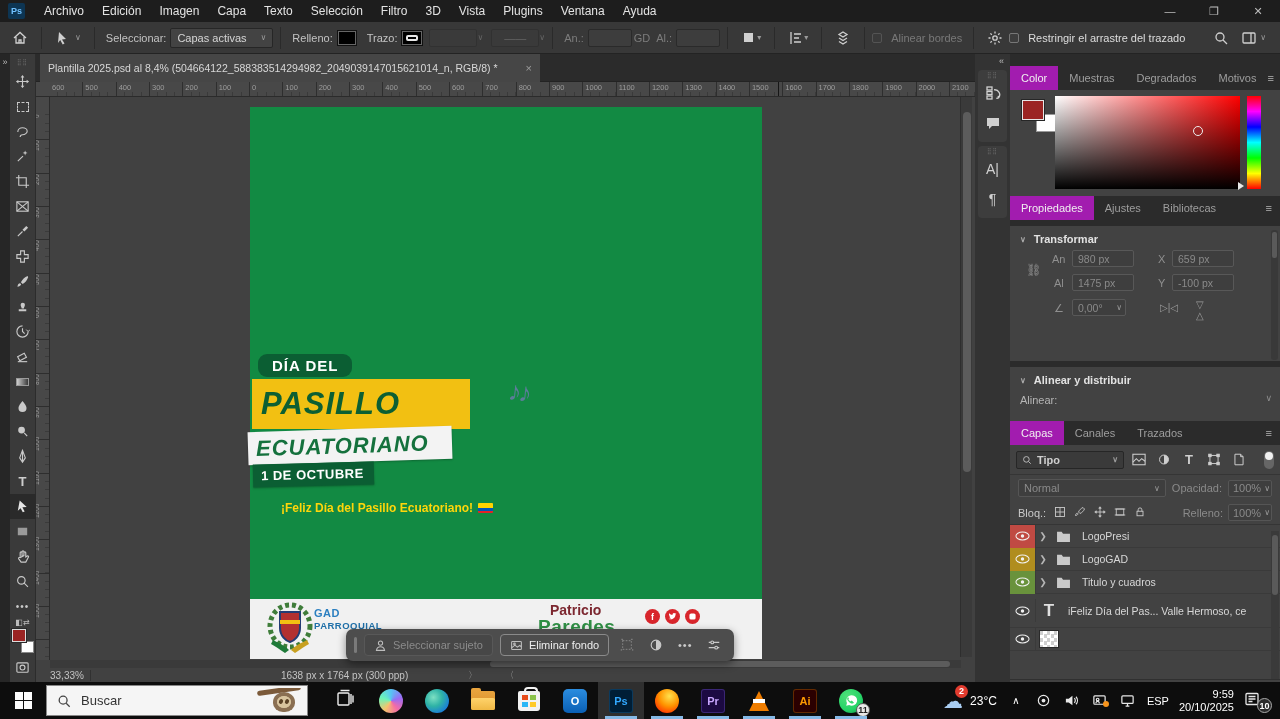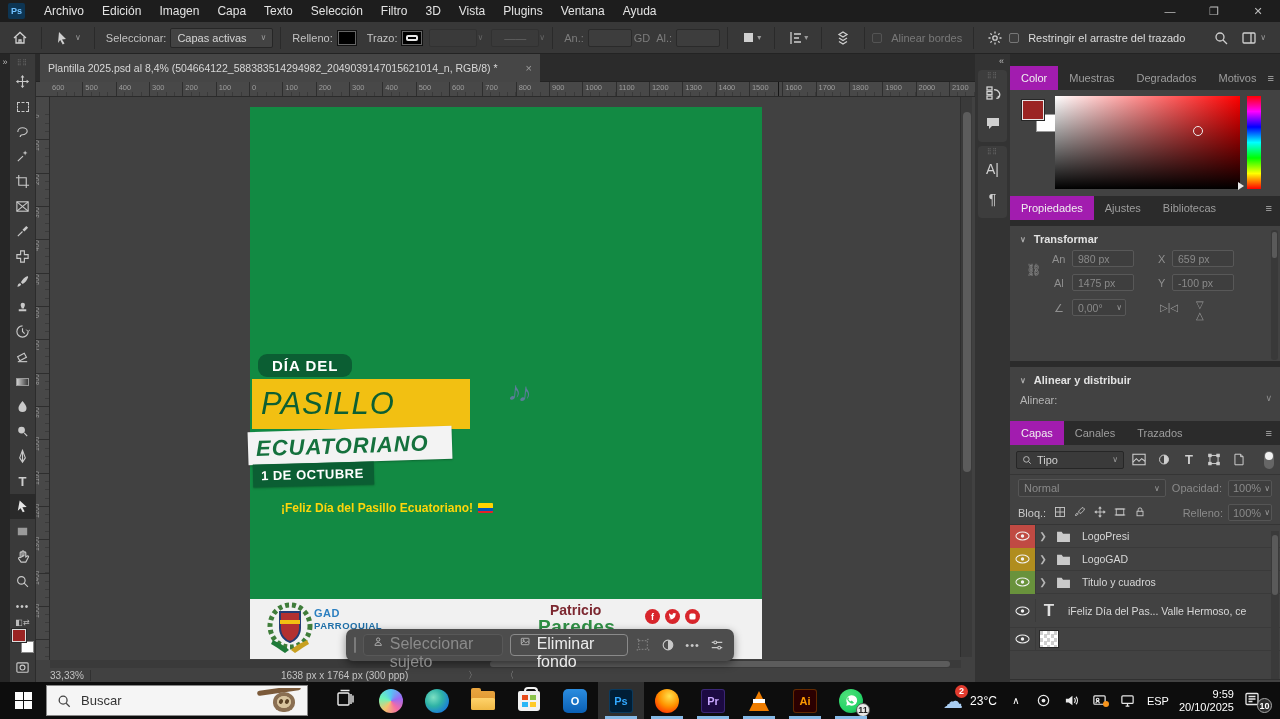--- a/index.html
+++ b/index.html
@@ -88,21 +88,21 @@
   .zoom-box { margin-left:8px; padding:0 6px; border-right:1px solid #313131; }
   .dims { margin-left:190px; }
   .st-arrow { color:#9a9a9a; font-size:9px; margin-left:60px; }
 
   
   .poster { position:absolute; left:200px; top:10px; width:512px; height:552px; background:var(--green,#128a43); }
   .p-badge { position:absolute; left:8px; top:247px; background:var(--dgreen,#0b5e33); color:#fff;
     font-weight:bold; font-size:15px; padding:3px 14px; border-radius:9px; letter-spacing:1px; }
   .p-title-box { position:absolute; left:2px; top:272px; width:218px; height:50px; background:var(--yellow,#f2c012);
     display:flex; align-items:center; }
-  .p-title { color:#0c5f33; font-size:31px; font-weight:normal; font-style:italic; letter-spacing:1px; padding-left:9px; }
+  .p-title { color:#0c5f33; font-size:31px; font-weight:bold; font-style:italic; letter-spacing:1px; padding-left:9px; }
   .p-notes { position:absolute; left:258px; top:270px; color:var(--noteblue,#5b7d99); font-size:27px; transform:rotate(6deg); letter-spacing:-3px; }
   .p-sub-strip { position:absolute; left:-2px; top:322px; width:204px; height:33px; background:#f3f3f3;
     transform:rotate(-1.8deg); display:flex; align-items:center; box-shadow:0 1px 2px rgba(0,0,0,.25); }
   .p-sub { color:#15713d; font-size:22px; font-weight:bold; font-style:italic; padding-left:8px; letter-spacing:1px; }
   .p-date-strip { position:absolute; left:3px; top:356px; background:var(--dgreen,#0b5e33); color:#fff;
     transform:rotate(-1.5deg); font-weight:bold; font-size:13px; padding:4px 10px 4px 8px; letter-spacing:.5px;
     box-shadow:0 1px 2px rgba(0,0,0,.25); }
   .p-line1 { position:absolute; left:31px; top:394px; color:#ffd60a; font-weight:bold; font-size:12px; display:flex; align-items:center; gap:5px; }
   .flag { display:inline-flex; flex-direction:column; width:15px; height:10px; border-radius:1px; overflow:hidden; }
   .flag i { display:block; width:100%; }
@@ -119,21 +119,21 @@
   .socials { position:absolute; left:395px; top:10px; display:flex; gap:5px; }
   .soc { width:15px; height:15px; border-radius:50%; background:#d8262c; color:#fff; font-size:9px; font-weight:bold;
     display:flex; align-items:center; justify-content:center; }
   .soc svg { width:9px; height:9px; fill:#fff; stroke:none; }
   .p-url { position:absolute; left:446px; top:31px; color:#2878b8; font-size:9.5px; }
 
   
   .contextbar { position:absolute; left:310px; top:575px; width:388px; height:32px; background:#4d4d4d;
     border-radius:7px; box-shadow:0 3px 8px rgba(0,0,0,.45); display:flex; align-items:center; padding:0 8px; gap:7px; z-index:6; }
   .cb-handle { width:3px; height:16px; background:#7a7a7a; border-radius:2px; }
-  .cb-btn { height:22px; display:flex; gap:6px; border-radius:4px; padding:0 9px; font-size:16px; }
+  .cb-btn { height:22px; display:flex; align-items:center; gap:6px; border-radius:4px; padding:0 9px; font-size:11px; }
   .cb-btn svg { width:13px; height:13px; stroke:#bdbdbd; fill:none; stroke-width:1.3; }
   .cb-btn.disabled { background:#474747; border:1px solid #585858; color:#8b8b8b; }
   .cb-btn.normal { background:#4d4d4d; border:1px solid #8a8a8a; color:#ececec; }
   .cb-ic { color:#c9c9c9; display:flex; align-items:center; justify-content:center; width:22px; }
   .cb-ic svg { width:14px; height:14px; stroke:#c9c9c9; fill:none; stroke-width:1.3; }
   .cb-ic.disabled svg { stroke:#7a7a7a; }
 
   
   .collapsed { position:absolute; left:975px; top:0; width:35px; height:628px; background:#333; }
   .coll-arrow { text-align:right; color:#bdbdbd; font-size:9px; padding:2px 6px 0 0; }
@@ -176,21 +176,21 @@
   .prop-scroll { position:absolute; right:2px; top:4px; width:7px; height:130px; background:#393939; border-radius:3px; }
   .prop-scroll i { position:absolute; top:2px; left:1px; width:5px; height:26px; background:#5a5a5a; border-radius:2px; }
 
   .align-body { position:relative; height:60px; border-top:6px solid #2b2b2b; color:#c9c9c9; font-size:11px; }
   .align-label { padding:4px 0 0 10px; color:#b5b5b5; }
   .align-chev { position:absolute; right:8px; top:26px; color:#8f8f8f; font-size:9px; }
 
   .layers-wrap { position:relative; height:256px; }
   .lfilter { display:flex; align-items:center; height:30px; padding:0 6px; gap:5px; border-bottom:1px solid #353535; }
   .lsearch { width:108px; height:18px; background:#3a3a3a; border:1px solid #262626; border-radius:2px;
-    display:flex; align-items:center; gap:5px; padding:0 5px; color:#cfcfcf; font-size:11px; }
+    display:flex; align-items:center; gap:5px; padding:0 5px; color:#cfcfcf; font-size:11px;font-weight:bold; }
   .lsearch svg { width:10px; height:10px; stroke:#bdbdbd; fill:none; stroke-width:1.5; }
   .lsearch .chev { margin-left:auto; }
   .lf-ic { width:20px; display:flex; justify-content:center; color:#cfcfcf; }
   .lf-ic svg { width:14px; height:13px; stroke:#cfcfcf; fill:none; stroke-width:1.2; }
   .lf-toggle { margin-left:auto; width:10px; height:18px; background:#666; border-radius:5px; position:relative; }
   .lf-toggle i { position:absolute; top:1px; left:1px; width:8px; height:8px; background:#f0f0f0; border-radius:50%; }
   .lblend { display:flex; align-items:center; height:26px; padding:0 8px; gap:6px; font-size:11px; color:#8a8a8a; }
   .lb-select { width:150px; height:18px; background:#3e3e3e; border:1px solid #555; border-radius:2px;
     display:flex; align-items:center; padding:0 5px; }
   .lb-select .chev { margin-left:auto; }

